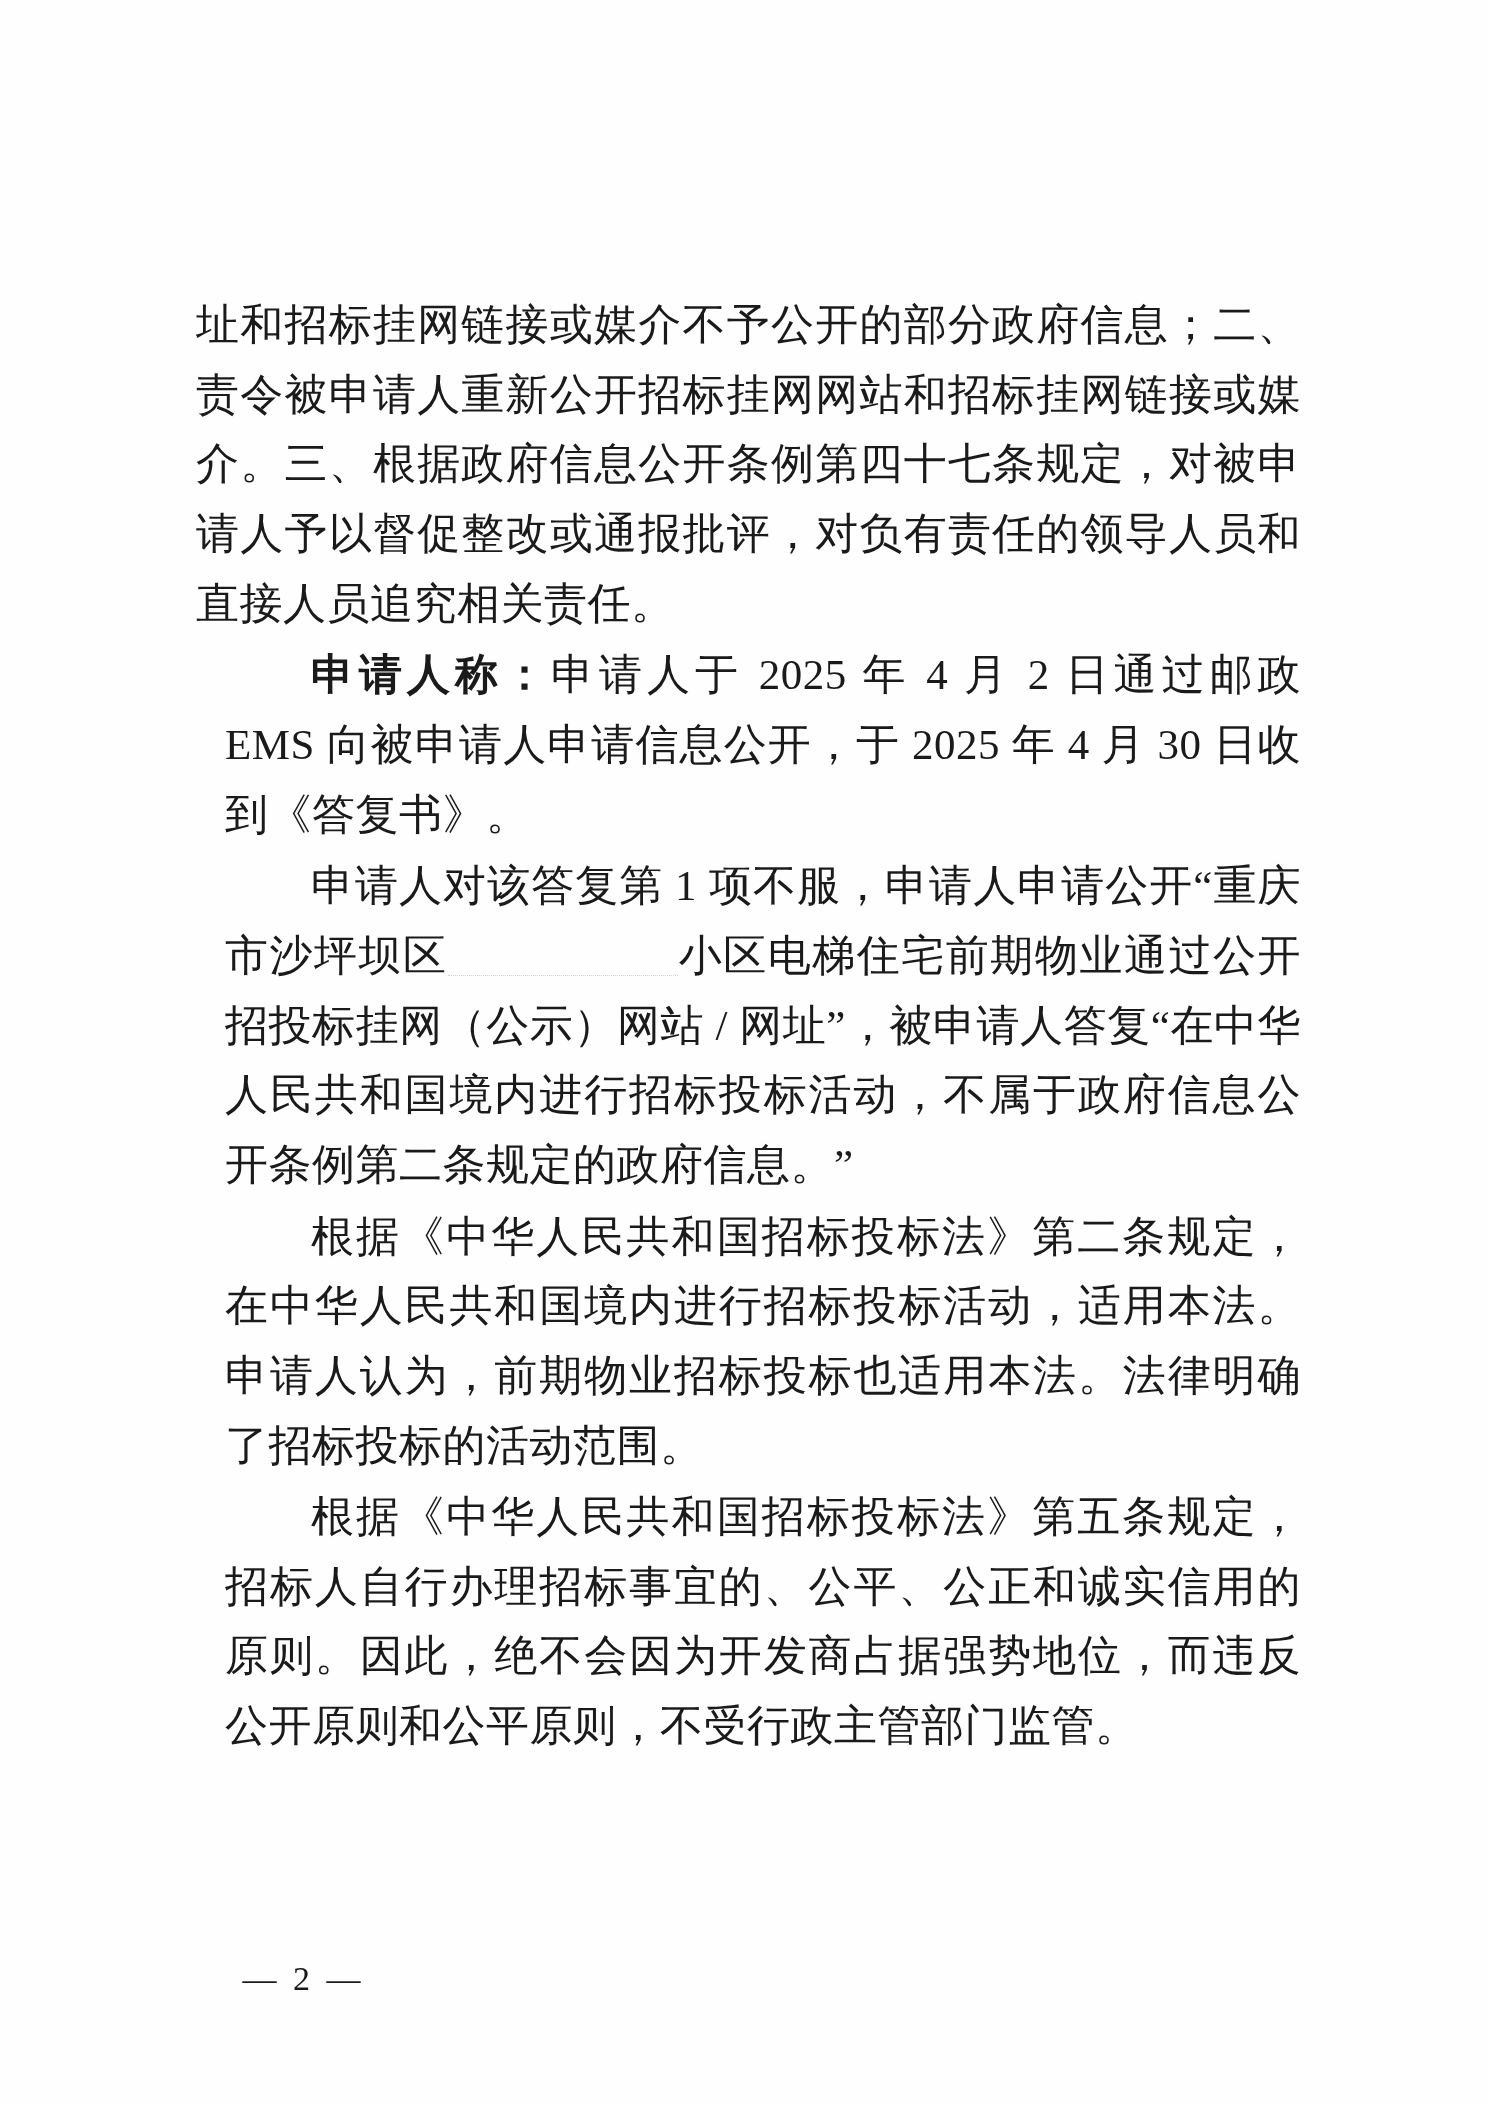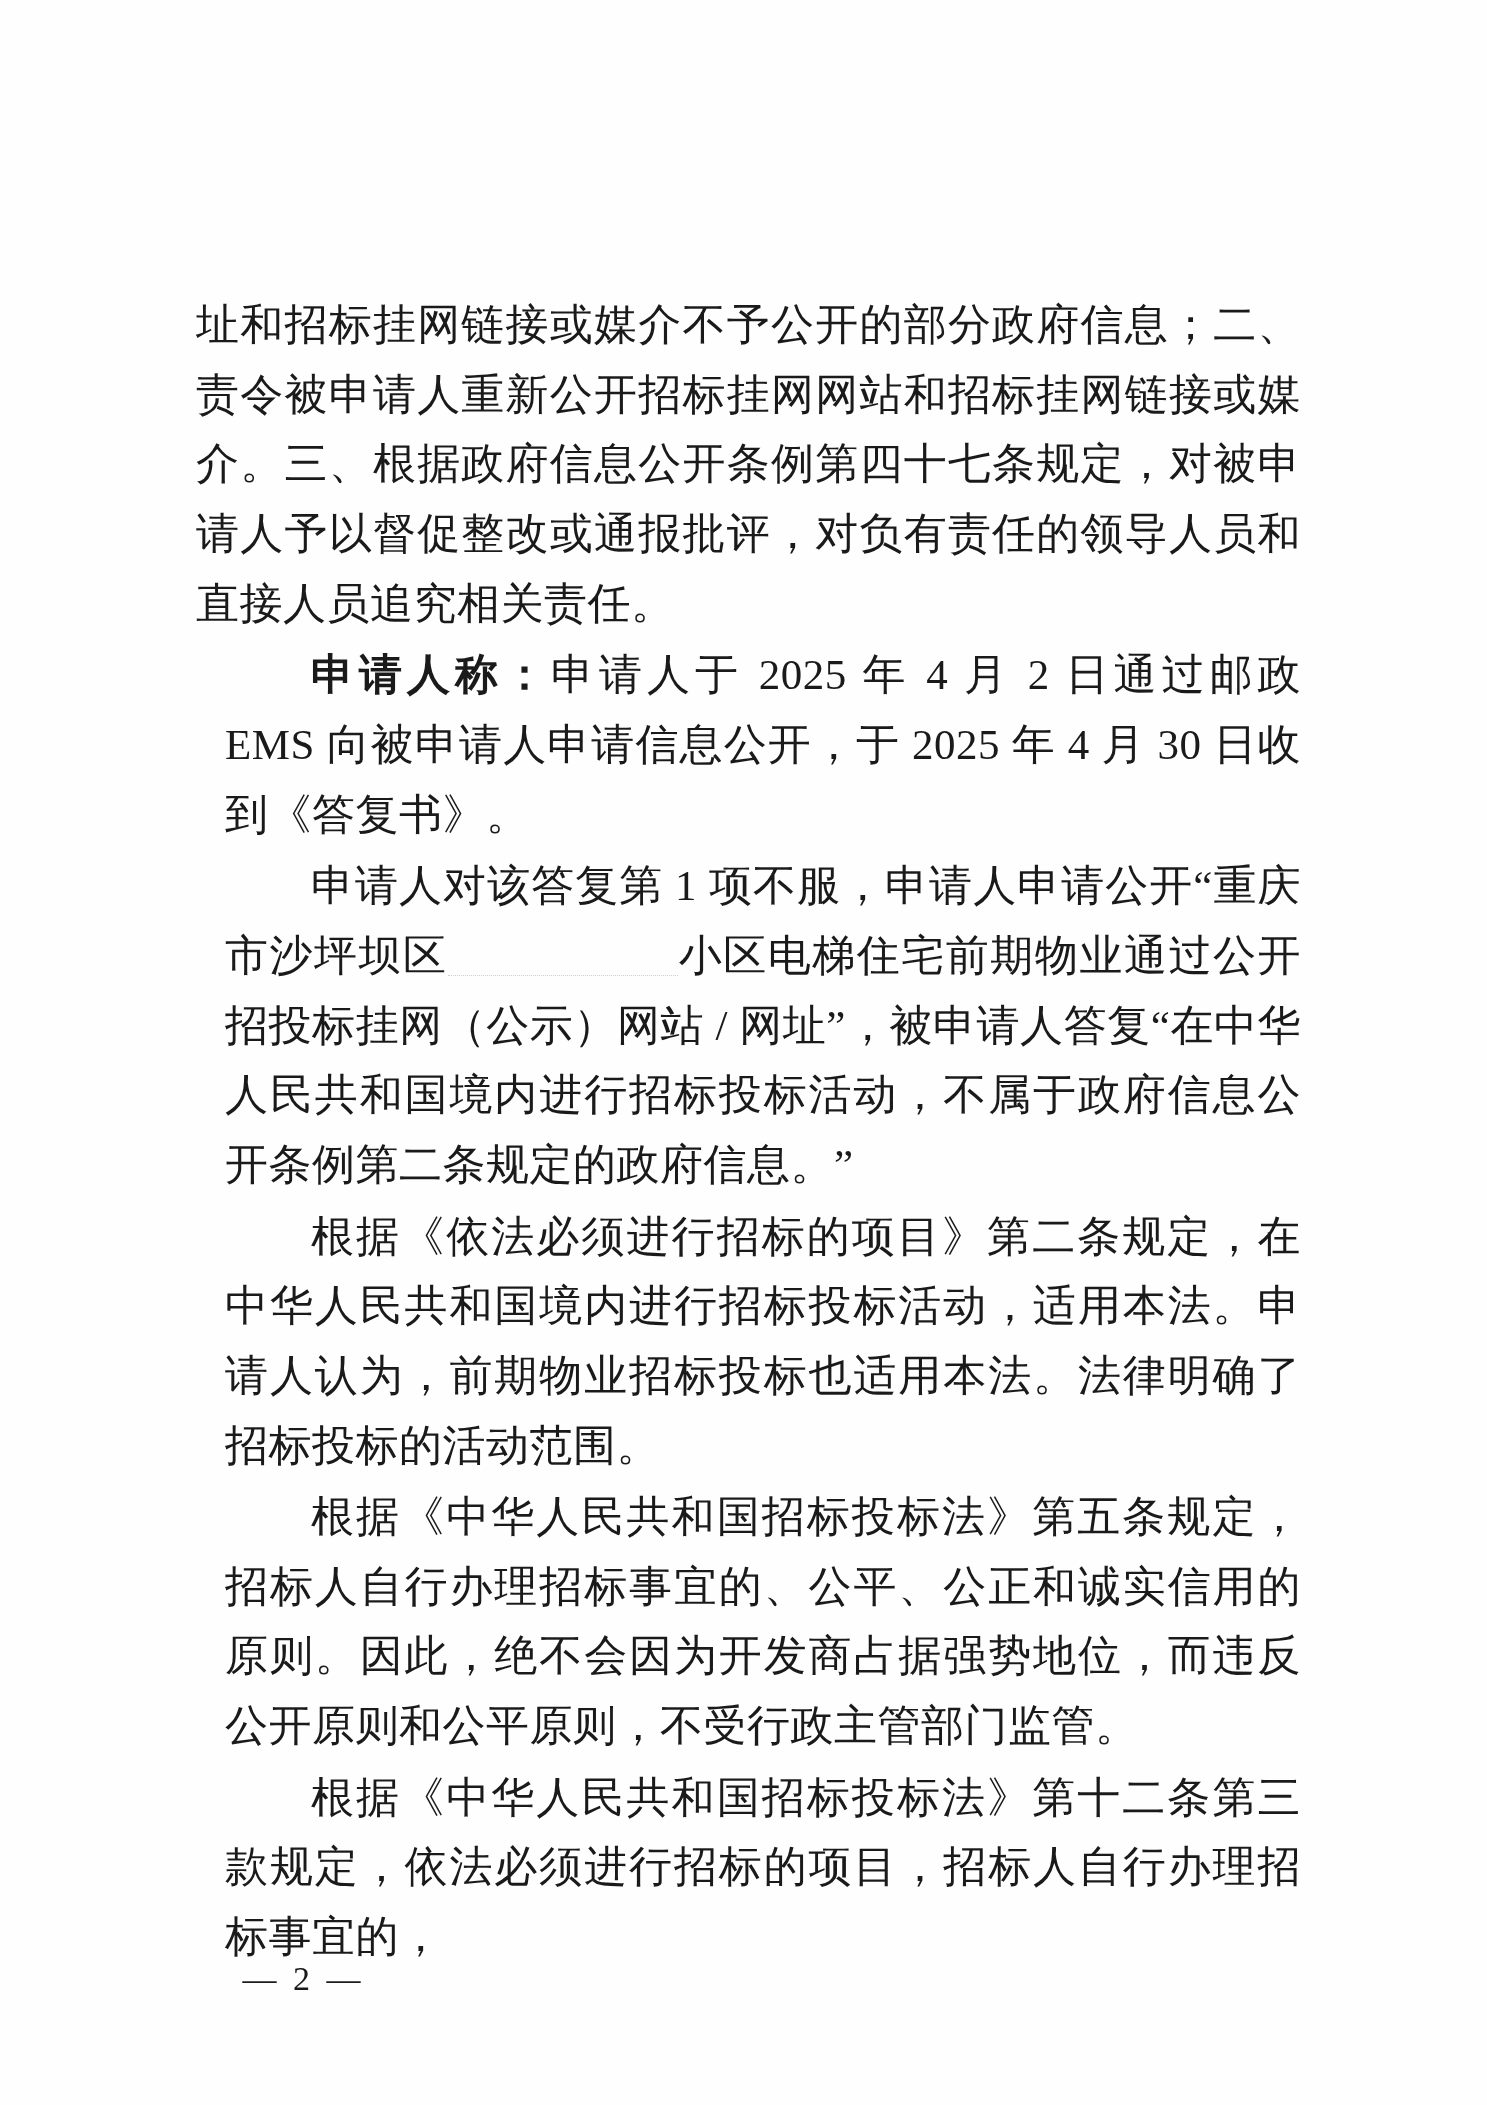--- a/index.html
+++ b/index.html
@@ -70,22 +70,21 @@
 
 <div class="page">
   <div class="page-body">
 
     <p class="para">址和招标挂网链接或媒介不予公开的部分政府信息；二、责令被申请人重新公开招标挂网网站和招标挂网链接或媒介。三、根据政府信息公开条例第四十七条规定，对被申请人予以督促整改或通报批评，对负有责任的领导人员和直接人员追究相关责任。</p>
 
     <p class="para indent"><span class="lead">申请人称：</span><span>申请人于 2025 年 4 月 2 日通过邮政 EMS 向被申请人申请信息公开，于 2025 年 4 月 30 日收到《答复书》。</span></p>
 
     <p class="para indent"><span>申请人对该答复第 1 项不服，申请人申请公开“重庆市沙坪坝区</span><span class="redacted"></span><span>小区电梯住宅前期物业通过公开招投标挂网（公示）网站 / 网址”，被申请人答复“在中华人民共和国境内进行招标投标活动，不属于政府信息公开条例第二条规定的政府信息。”</span></p>
 
-    <p class="para indent">根据《依法必须进行招标的项目》第二条规定，在中华人民共和国境内进行招标投标活动，适用本法。申请人认为，前期物业招标投标也适用本法。法律明确了招标投标的活动范围。</p>
+    <p class="para indent">根据《中华人民共和国招标投标法》第二条规定，在中华人民共和国境内进行招标投标活动，适用本法。申请人认为，前期物业招标投标也适用本法。法律明确了招标投标的活动范围。</p>
 
     <p class="para indent">根据《中华人民共和国招标投标法》第五条规定，招标人自行办理招标事宜的、公平、公正和诚实信用的原则。因此，绝不会因为开发商占据强势地位，而违反公开原则和公平原则，不受行政主管部门监管。</p>
 
-    <p class="para indent">根据《中华人民共和国招标投标法》第十二条第三款规定，依法必须进行招标的项目，招标人自行办理招标事宜的，</p>
 
   </div>
 
   <div class="page-number"><span class="pnum-inner">— 2 —</span></div>
 </div>
 
 </body></html>

